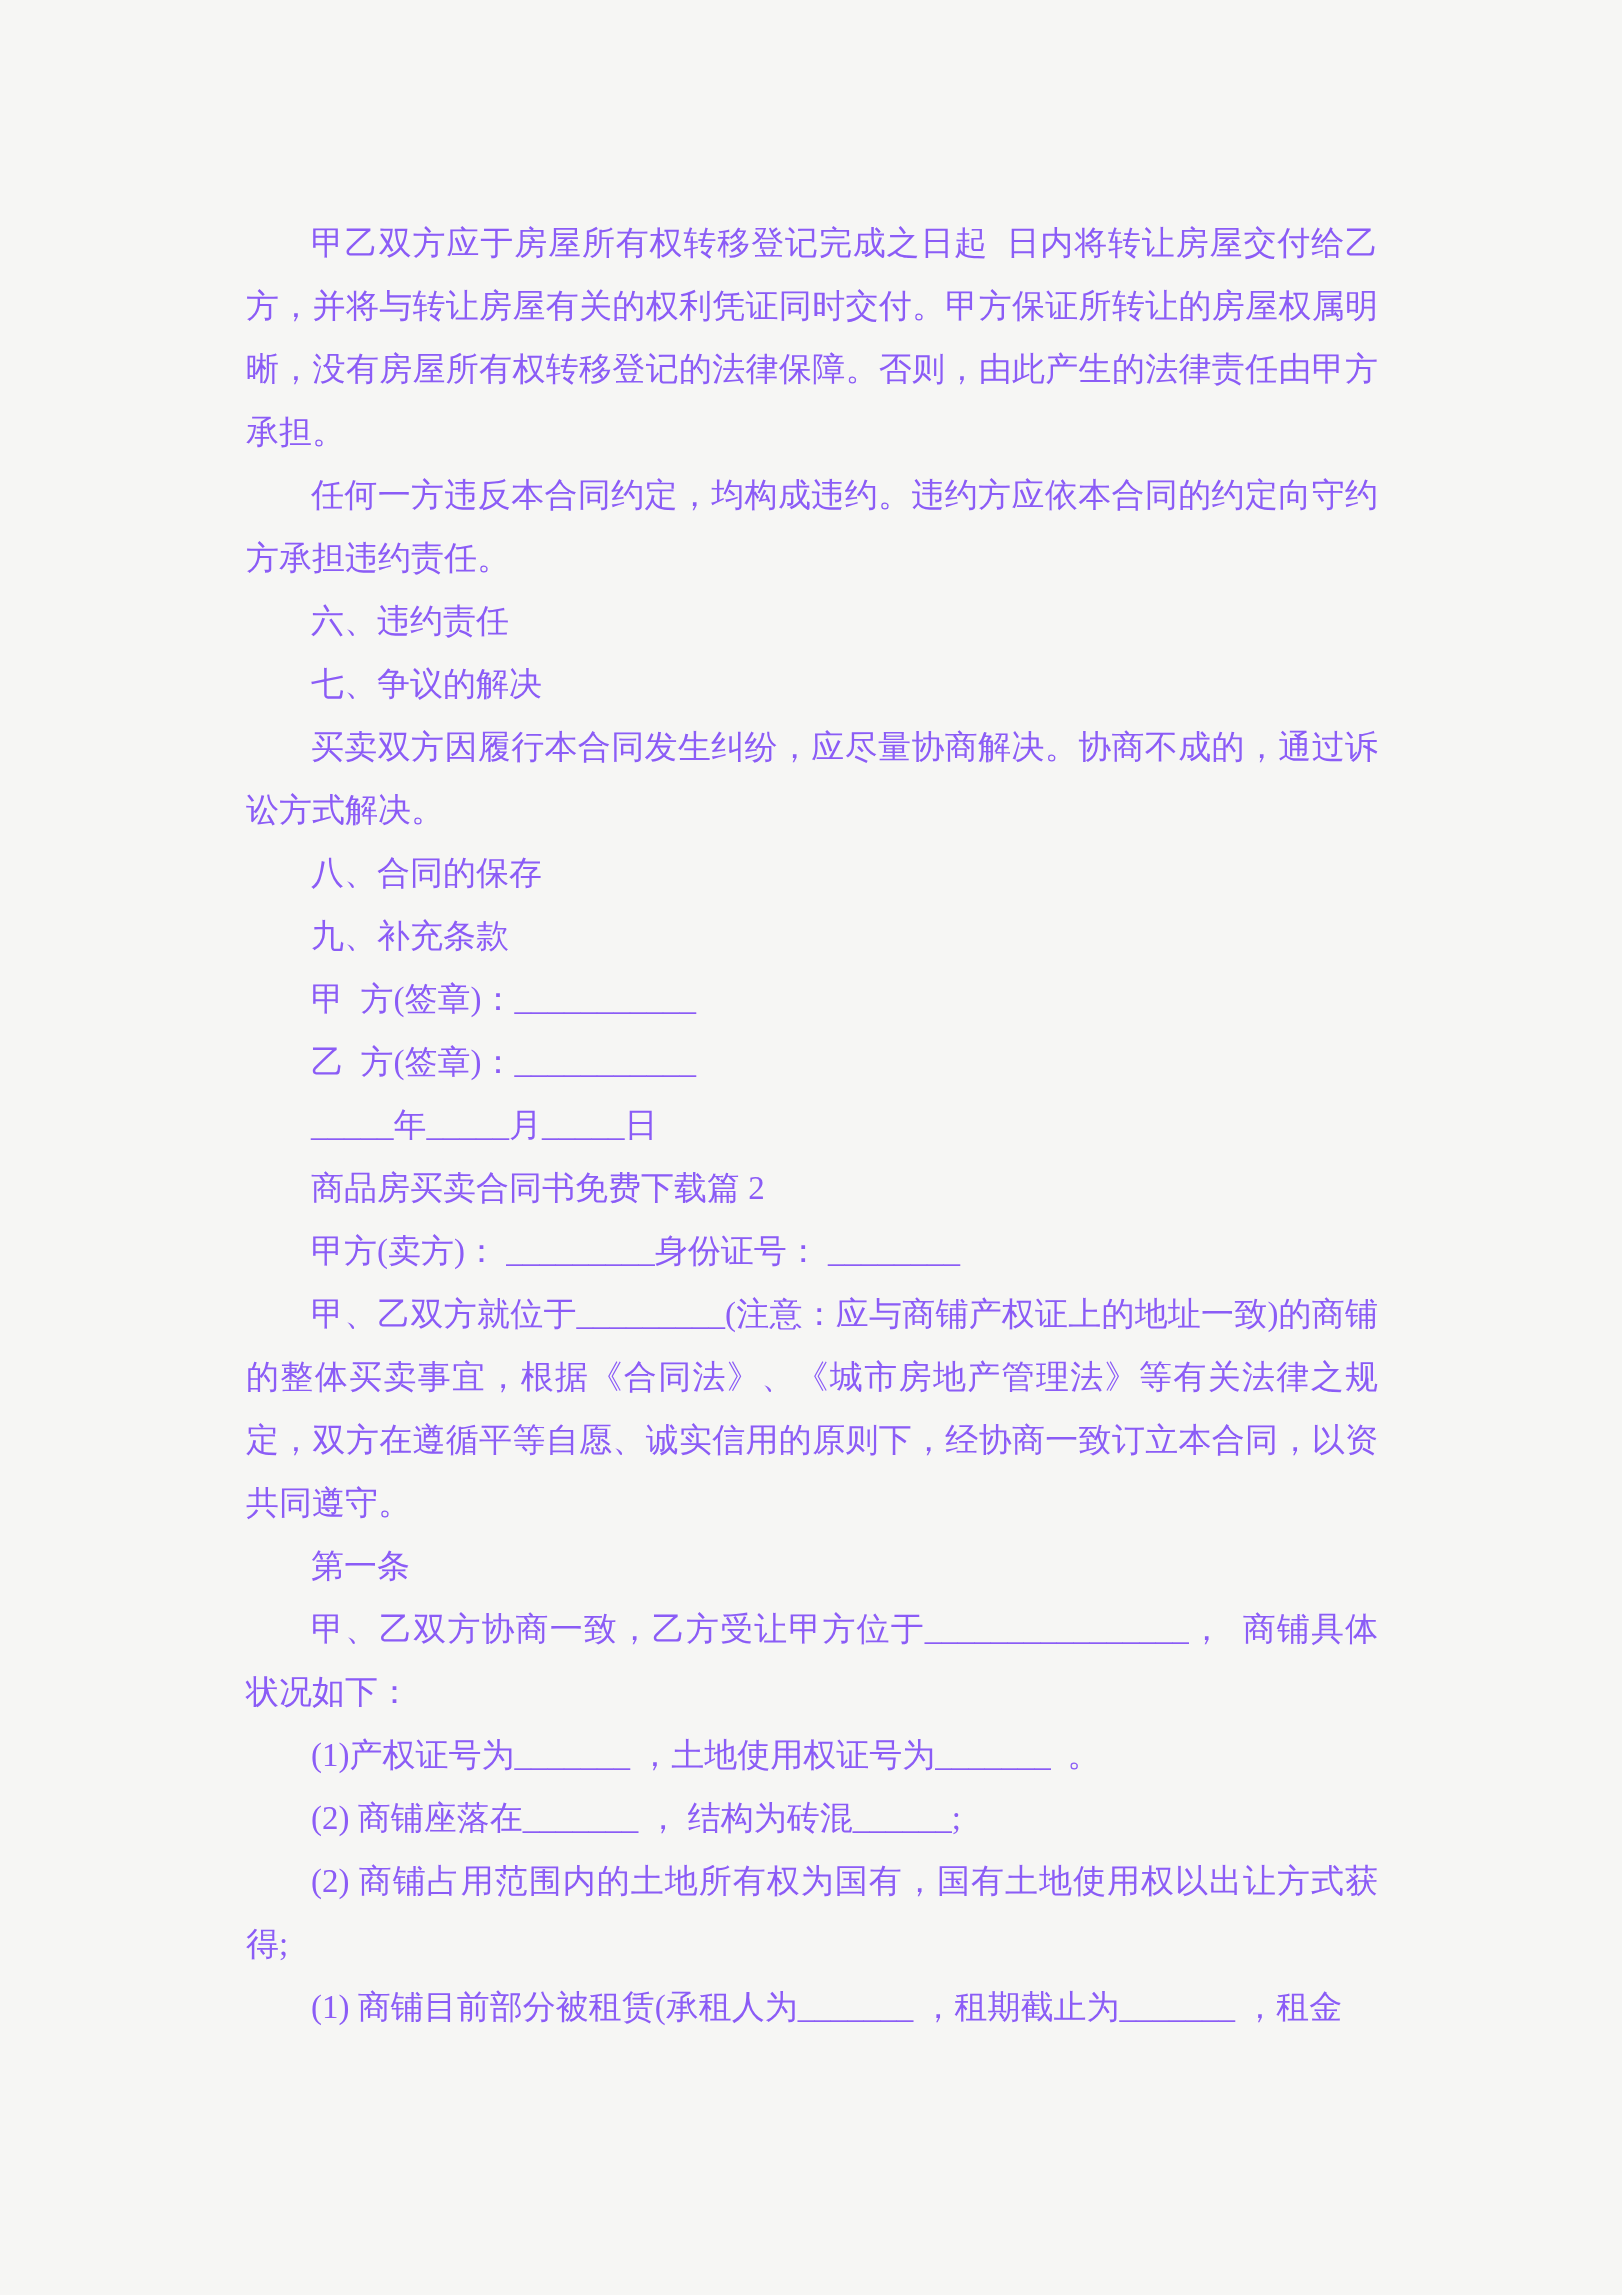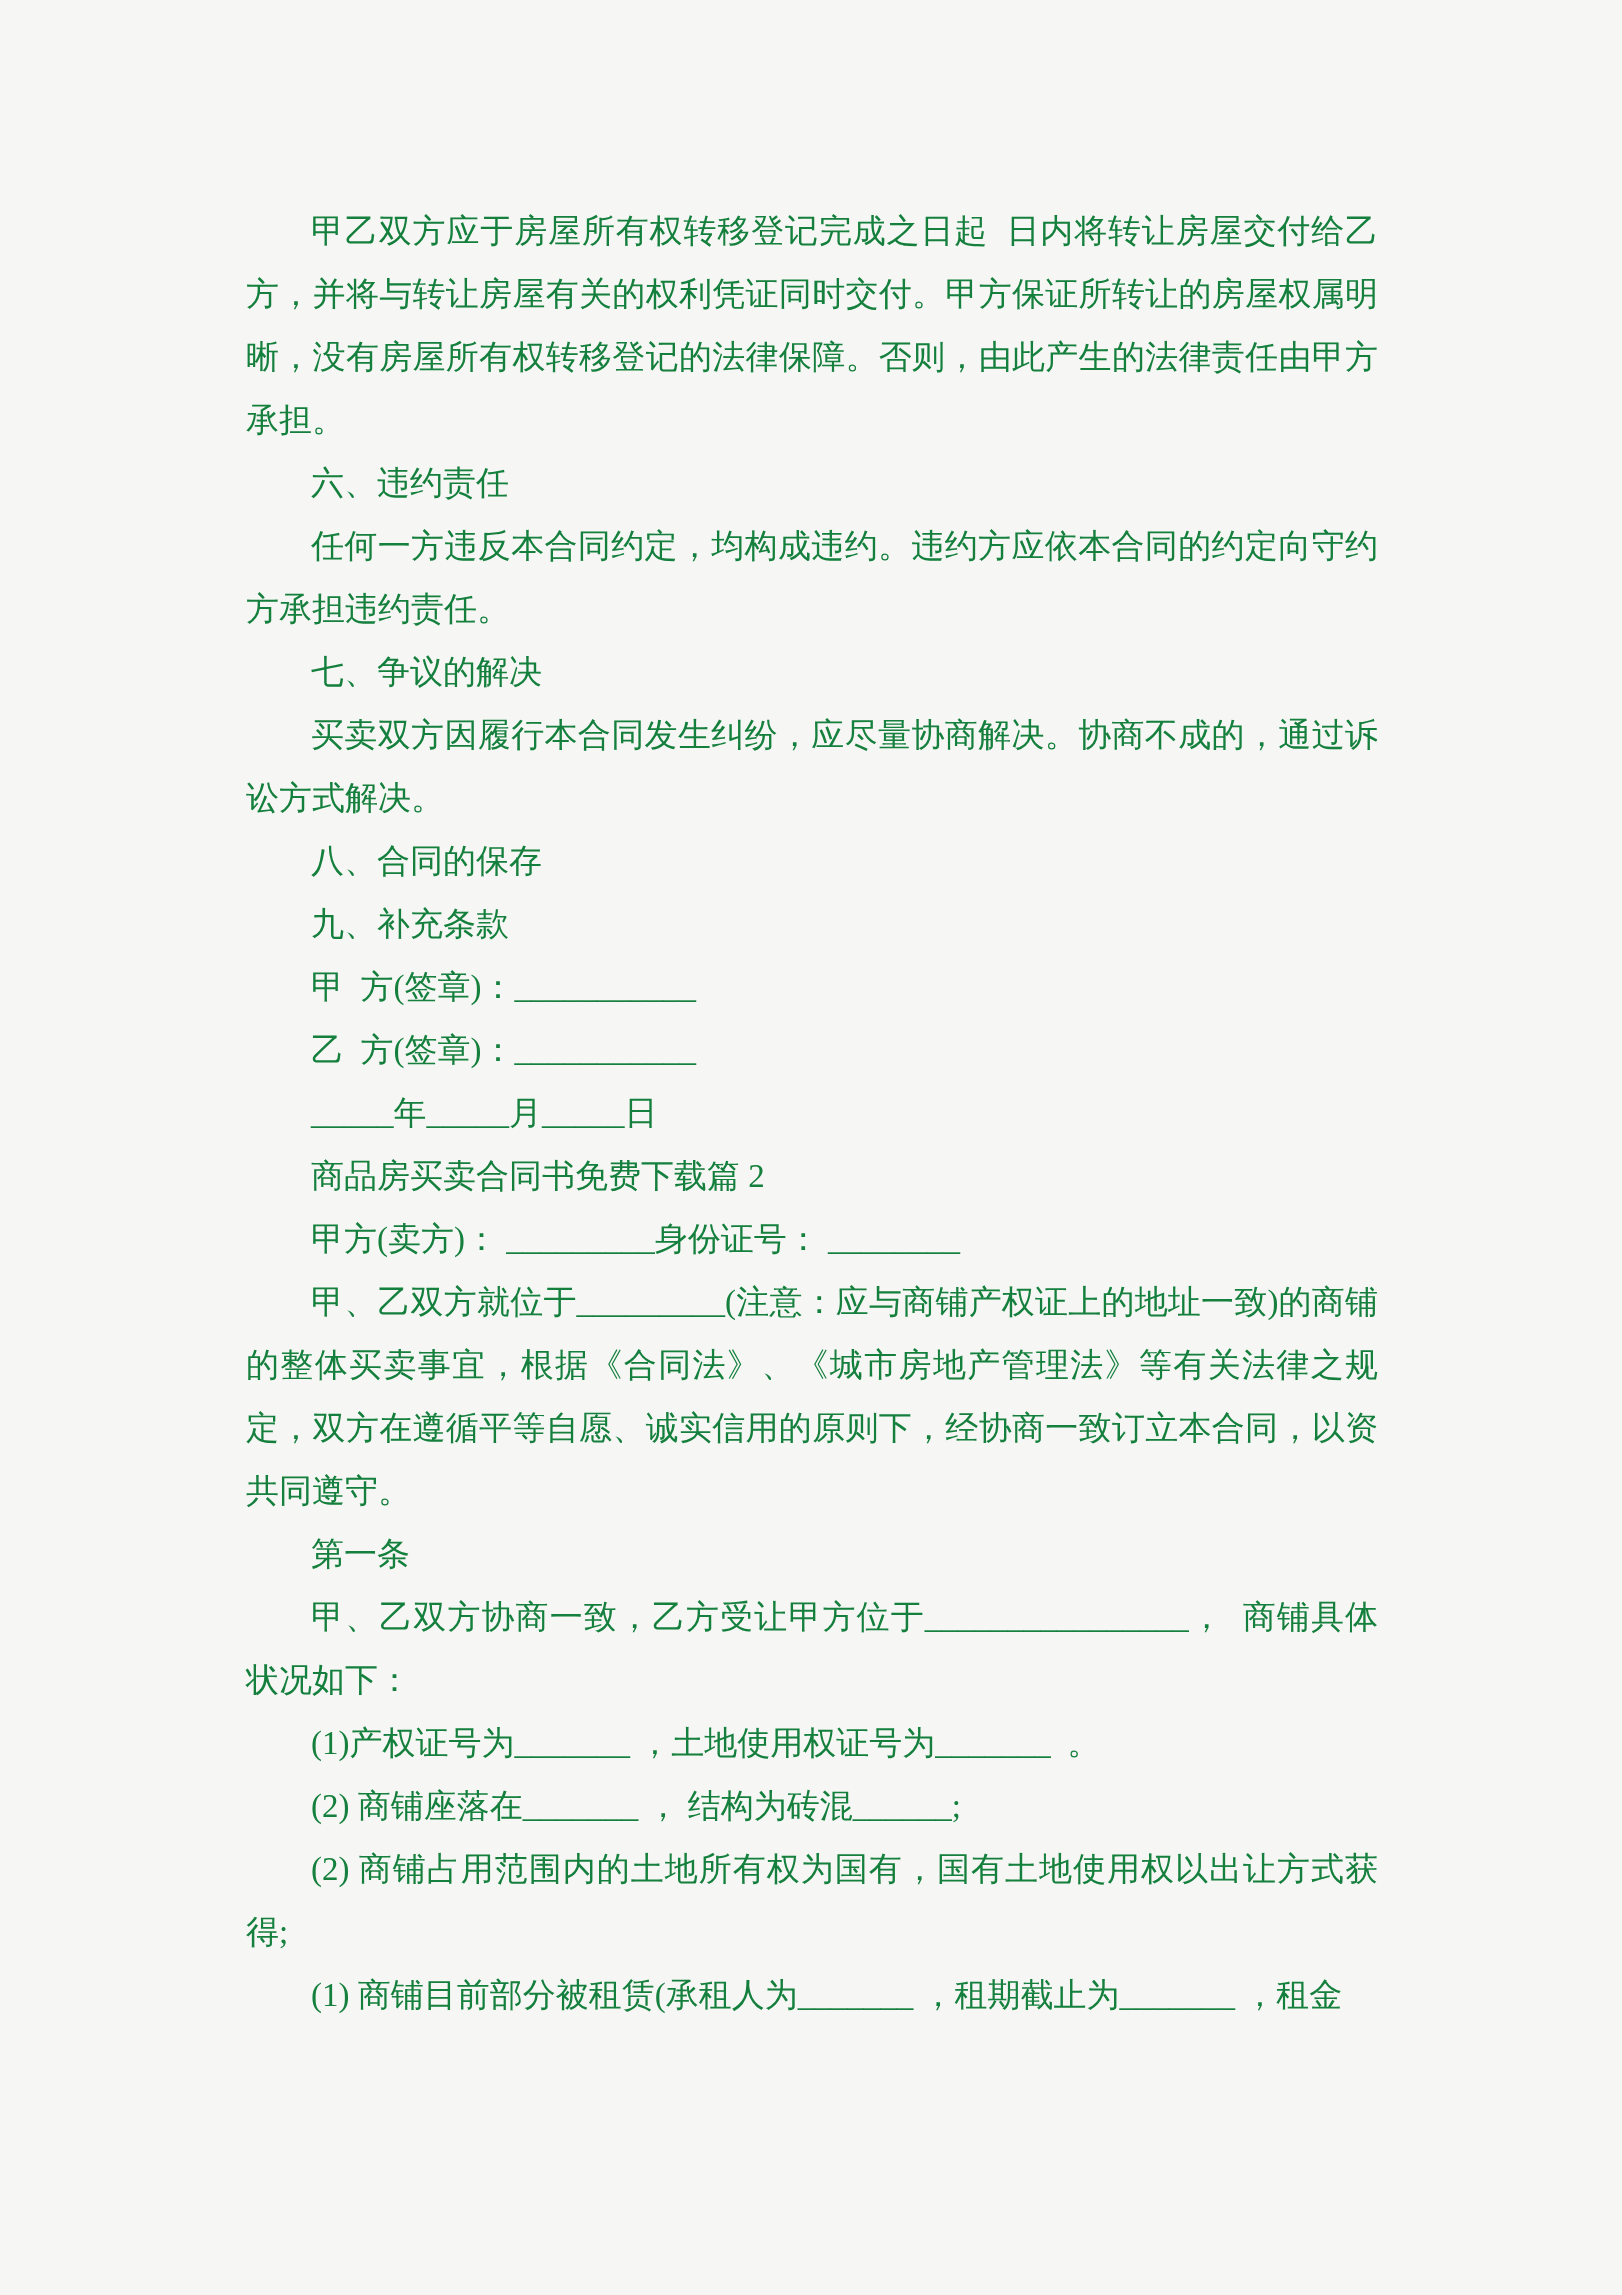--- a/index.html
+++ b/index.html
@@ -10,23 +10,23 @@
   .page {
     position: relative;
     width: 1623px;
     height: 2295px;
     background: #f6f6f4;
     overflow: hidden;
   }
   .content {
     position: absolute;
     left: 246px;
-    top: 200px;
+    top: 212px;
     width: 1132px;
-    color: #15803d;
+    color: #8b5cf6;
     font-family: "Liberation Serif", "DejaVu Serif", serif;
     font-size: 33px;
     line-height: 63px;
     text-align: justify;
     text-justify: inter-character;
   }
   .content p {
     margin: 0;
     padding: 0;
     white-space: pre-wrap;
@@ -35,22 +35,22 @@
   .content p.indent {
     text-indent: 65px;
   }
 </style>
 </head>
 <body>
 
 <div class="page">
   <div class="content">
     <p class="indent">甲乙双方应于房屋所有权转移登记完成之日起  日内将转让房屋交付给乙方，并将与转让房屋有关的权利凭证同时交付。甲方保证所转让的房屋权属明晰，没有房屋所有权转移登记的法律保障。否则，由此产生的法律责任由甲方承担。</p>
+    <p class="indent">任何一方违反本合同约定，均构成违约。违约方应依本合同的约定向守约方承担违约责任。</p>
     <p class="indent">六、违约责任</p>
-    <p class="indent">任何一方违反本合同约定，均构成违约。违约方应依本合同的约定向守约方承担违约责任。</p>
     <p class="indent">七、争议的解决</p>
     <p class="indent">买卖双方因履行本合同发生纠纷，应尽量协商解决。协商不成的，通过诉讼方式解决。</p>
     <p class="indent">八、合同的保存</p>
     <p class="indent">九、补充条款</p>
     <p class="indent">甲  方(签章)：___________</p>
     <p class="indent">乙  方(签章)：___________</p>
     <p class="indent">_____年_____月_____日</p>
     <p class="indent">商品房买卖合同书免费下载篇 2</p>
     <p class="indent">甲方(卖方)： _________身份证号： ________</p>
     <p class="indent">甲、乙双方就位于_________(注意：应与商铺产权证上的地址一致)的商铺的整体买卖事宜，根据《合同法》、《城市房地产管理法》等有关法律之规定，双方在遵循平等自愿、诚实信用的原则下，经协商一致订立本合同，以资共同遵守。</p>

